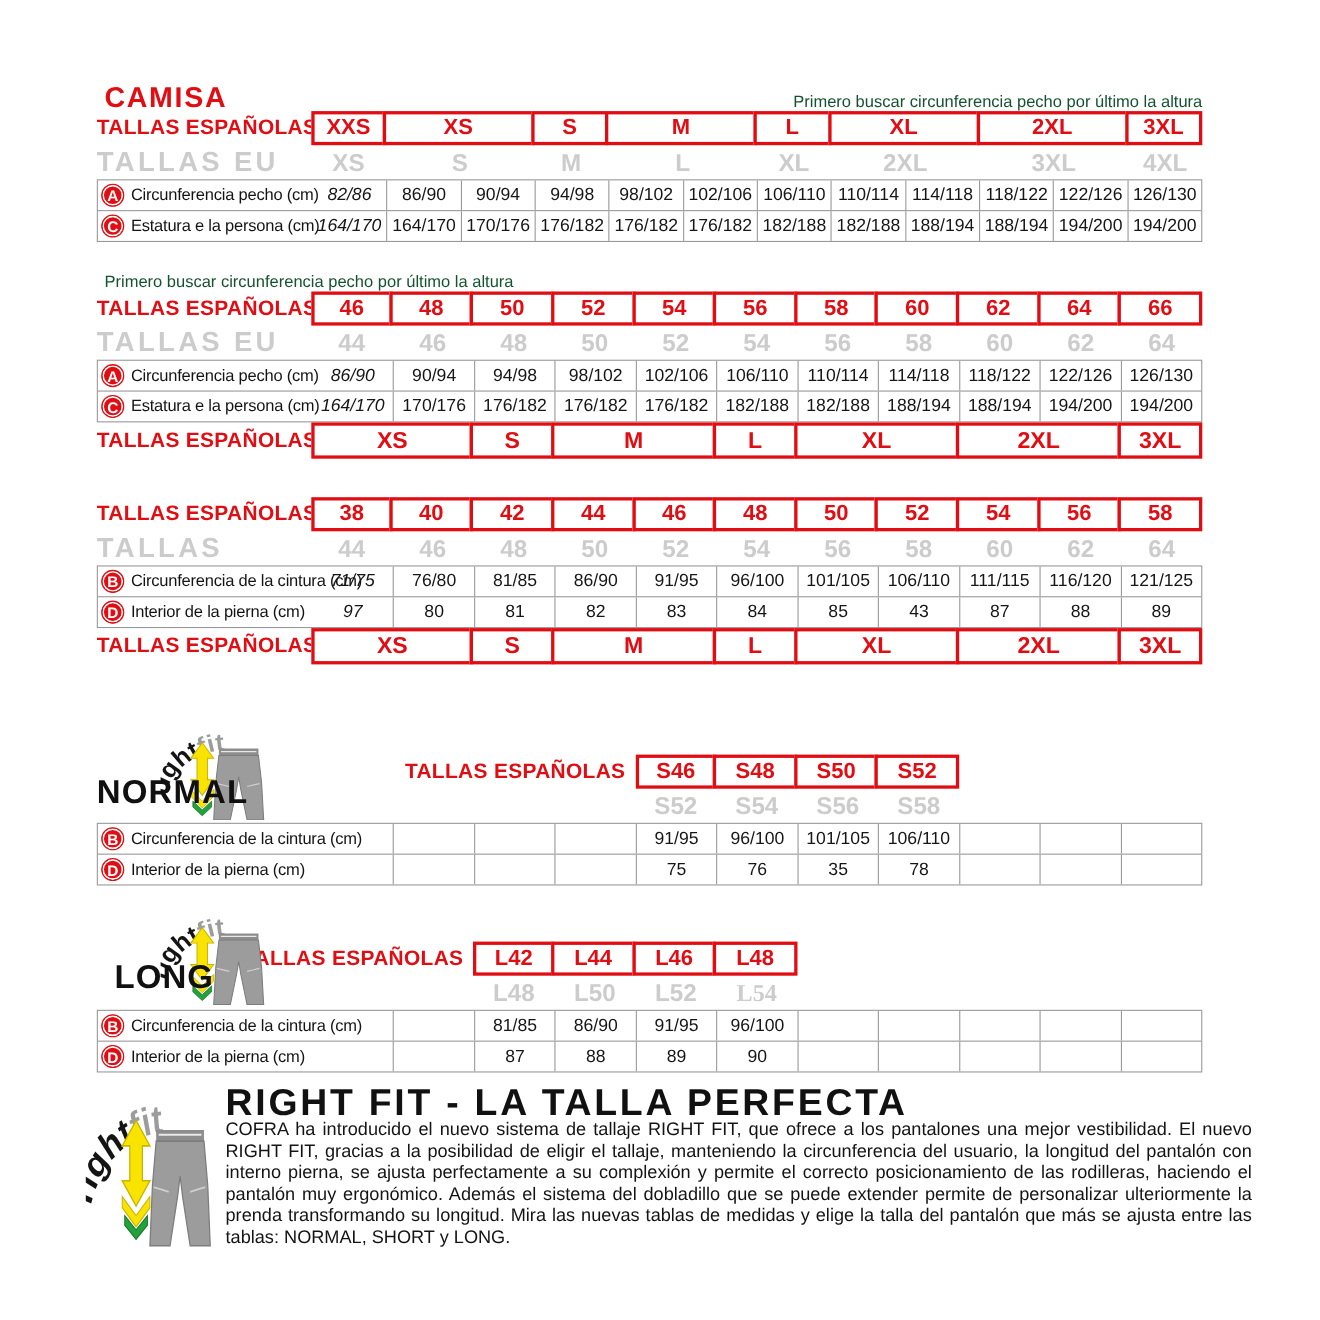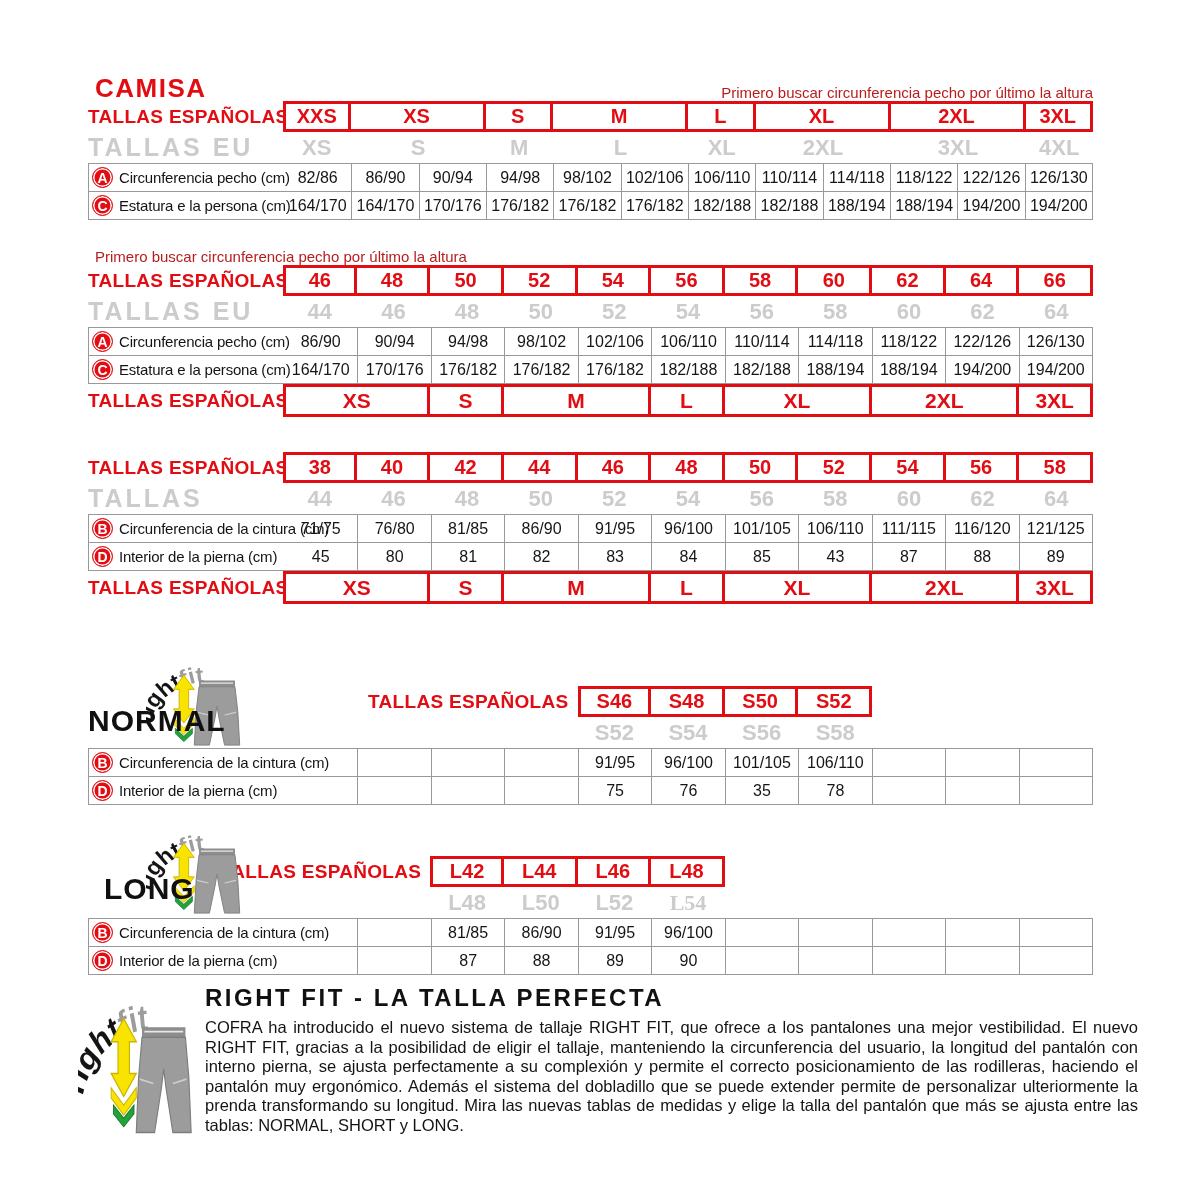--- a/index.html
+++ b/index.html
@@ -4,21 +4,21 @@
 <style>
   html,body { margin:0; padding:0; background:#ffffff; }
   .page {
     position:relative; width:1200px; height:1200px; background:#fff;
     font-family:"Liberation Sans", sans-serif; overflow:hidden;
   }
   .size-section { position:absolute; left:0; width:1200px; }
   .sec-head { display:flex; justify-content:space-between; align-items:flex-end;
               margin:0 107px 0 95px; height:27px; }
   .sec-title { color:var(--red); font-size:26px; font-weight:bold; letter-spacing:1.5px; line-height:1; }
-  .sec-note  { font-size:15px; color:#b91c1c; line-height:1.1;text-align:center; }
+  .sec-note  { font-size:15px; color:#14532d; line-height:1.1;text-align:center; }
   .tbl { margin-left:88px; width:1005px; }
   .grow { display:grid; }
   .hdr { height:31px; }
   .t-label { color:var(--red); font-weight:bold; font-size:19px; text-align:right;
              padding-right:9px; align-self:center; letter-spacing:0.3px; white-space:nowrap; }
   .size-box { border:3px solid var(--red); margin-left:-3px; display:flex; align-items:center;
               justify-content:center; color:var(--red); font-weight:bold; font-size:20px; background:#fff; }
   .size-box.first { margin-left:0; }
   .eu-row { height:31px; }
   .eu-label { color:var(--gray-text); font-weight:bold; font-size:25px; letter-spacing:3px;
@@ -27,25 +27,25 @@
   .data-block { border:1px solid var(--grid); }
   .drow { height:27px; border-bottom:1px solid var(--grid); }
   .drow:last-child { border-bottom:none; }
   .lbl-cell { display:flex; align-items:center; gap:6px; padding-left:3px; font-size:15px; color:#141414; }
   .lbl-text { white-space:nowrap; letter-spacing:-0.2px; }
   .badge { width:21px; height:21px; border-radius:50%; background:var(--red); color:#fff;
            font-weight:bold; font-size:14px; display:flex; align-items:center; justify-content:center;
            flex:0 0 21px; box-shadow: inset 0 0 0 1.5px #fff; border:1px solid var(--red); box-sizing:border-box;}
   .vcell { border-left:1px solid var(--grid); display:flex; align-items:center; justify-content:center;
            font-size:16px; color:#161616; }
-  .vcell.nl { border-left:none; }
+  .vcell.nl { border-left:none;font-style:italic; }
   .letter-row { height:33px; }
   .side-title { position:absolute; font-size:30px; font-weight:bold; letter-spacing:1px; color:#101010; line-height:1; }
   .mini-logo { position:absolute; }
-  .rf-head { position:absolute; left:205px; top:4px; font-size:24px; font-weight:bold;
+  .rf-head { position:absolute; left:205px; top:4px; font-size:34px; font-weight:bold;
              letter-spacing:2.5px; color:#111; line-height:1; }
   .rf-par { position:absolute; left:205px; top:36px; width:933px; font-size:16.5px; line-height:19.5px;
             color:#141414; text-align:justify; }
 </style>
 </head>
 <body>
 
 <div class="page" style="--red: #e20d13; --gray-text: #cccccc; --grid: #999999;">
 
   <div class="size-section" style="top:74px">
@@ -245,21 +245,21 @@
             <div class="vcell">106/110</div>
             <div class="vcell">111/115</div>
             <div class="vcell">116/120</div>
             <div class="vcell">121/125</div>
           </div>
           <div class="grow drow" style="grid-template-columns: 195px repeat(11, 1fr);">
             <div class="lbl-cell">
               <span class="badge">D</span>
               <span class="lbl-text">Interior de la pierna (cm)</span>
             </div>
-            <div class="vcell nl">45</div>
+            <div class="vcell nl">97</div>
             <div class="vcell">80</div>
             <div class="vcell">81</div>
             <div class="vcell">82</div>
             <div class="vcell">83</div>
             <div class="vcell">84</div>
             <div class="vcell">85</div>
             <div class="vcell">43</div>
             <div class="vcell">87</div>
             <div class="vcell">88</div>
             <div class="vcell">89</div>

